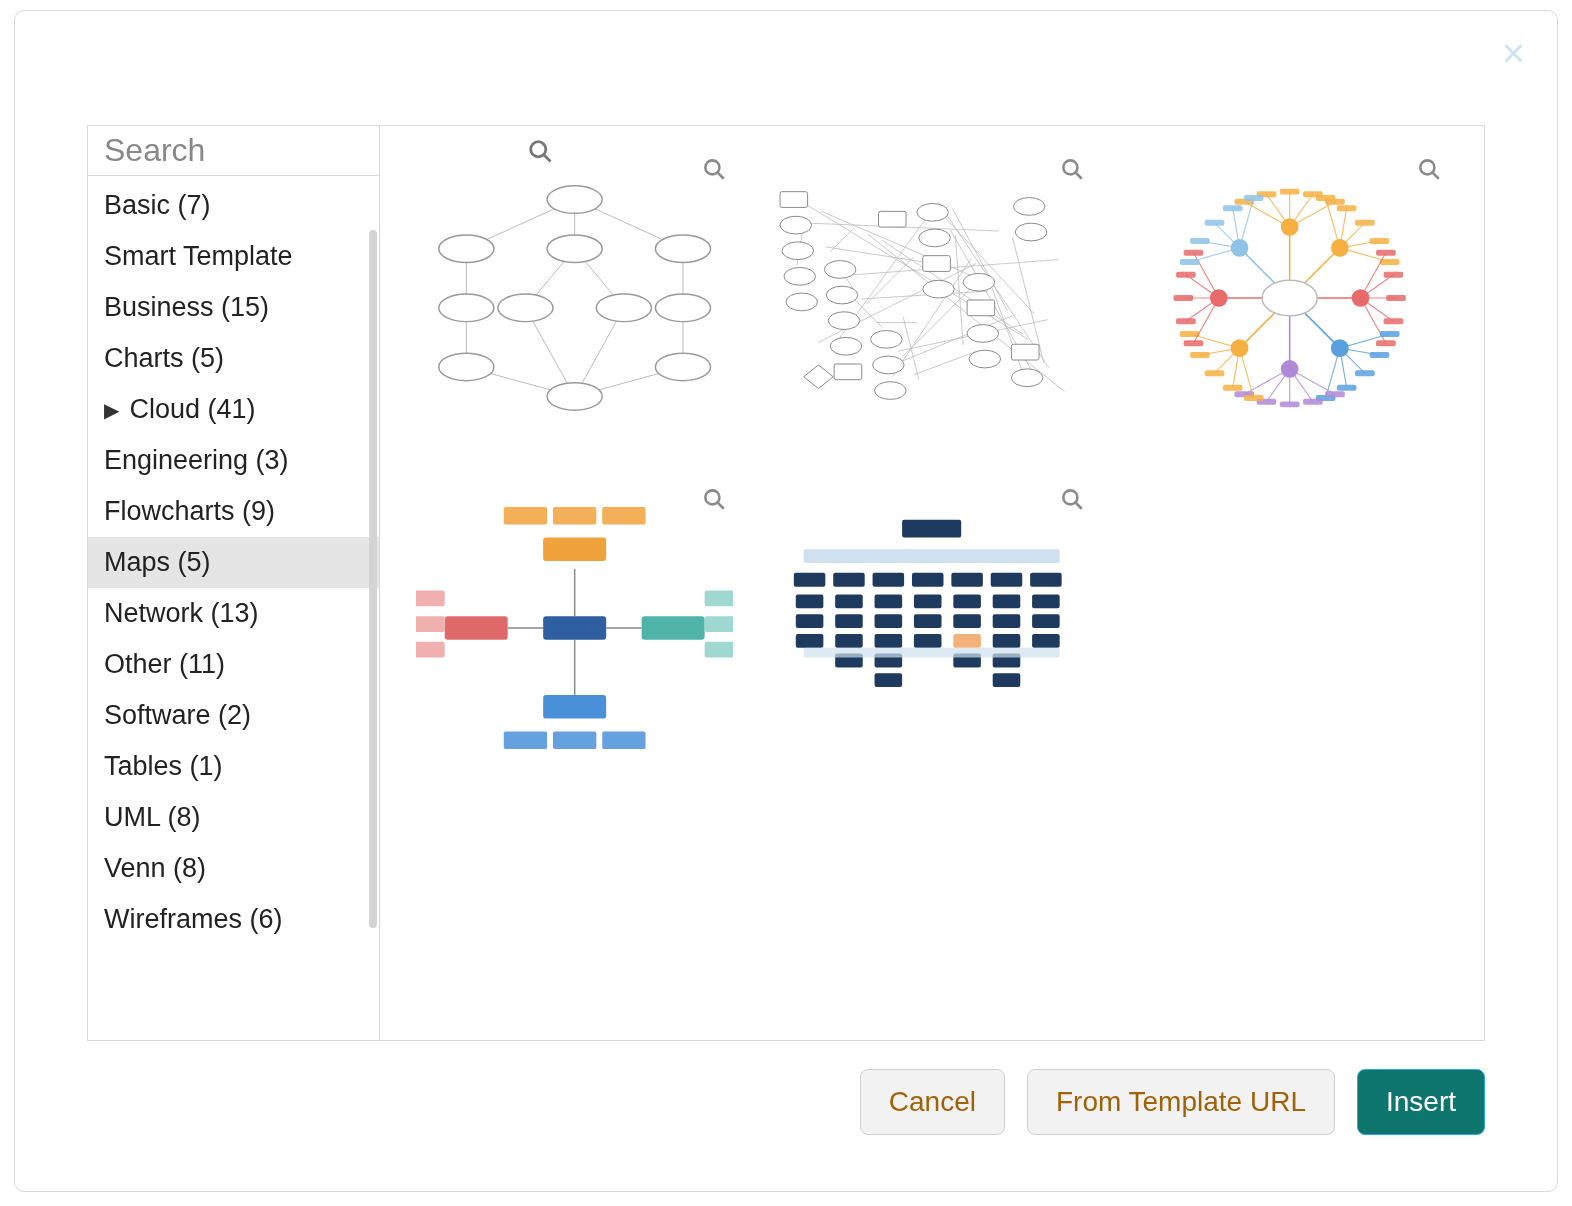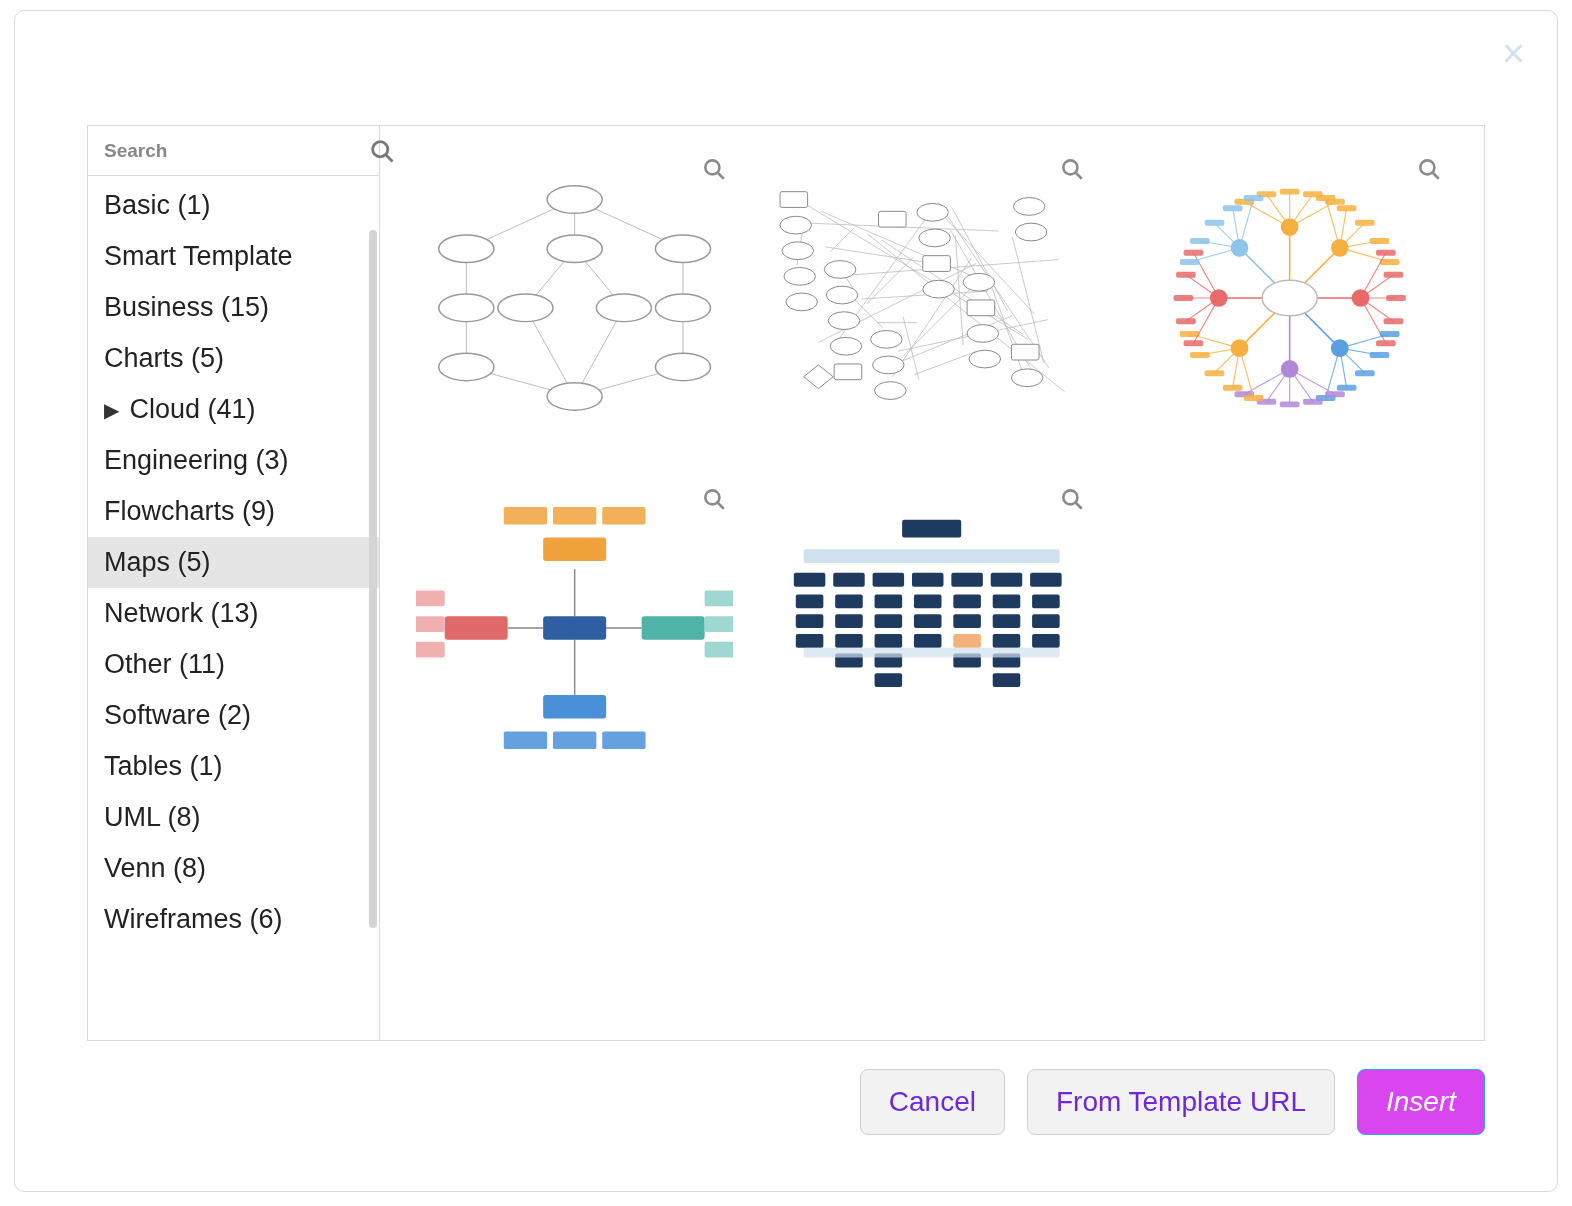--- a/index.html
+++ b/index.html
@@ -58,24 +58,23 @@
     border-bottom: 1px solid #d9d9d9;
     height: 50px;
     display: flex;
     align-items: center;
     padding: 0 10px 0 14px;
   }
   .search-input {
     flex: 1;
     border: none;
     outline: none;
-    font-size: 19px;
+    font-size: 32px;
     color: #000000;
     background: transparent;
-    font-weight: bold;
   }
   .search-input::placeholder { color: #888; }
   .search-btn {
     color: #777;
     display: flex;
     align-items: center;
     justify-content: center;
   }
 
   .cat-scroll {
@@ -164,27 +163,26 @@
     height: 66px;
     border-radius: 8px;
     font-size: 28px;
     padding: 0 28px;
     display: inline-flex;
     align-items: center;
     justify-content: center;
     cursor: pointer;
     border: 1px solid #cfcfcf;
     background: #f2f2f2;
-    color: #6d28d9;
+    color: #a16207;
   }
   .btn.primary {
-    background: #d946ef;
+    background: #0f766e;
     border-color: #29a7e6;
     color: #fff;
-    font-style: italic;
   }
 
   
   .mag { width: 28px; height: 28px; }
   .mag-sm { width: 26px; height: 26px; }
 </style>
 </head>
 <body>
 
 <div class="dialog">
@@ -200,21 +198,21 @@
           <svg class="mag" viewBox="0 0 24 24" fill="none" stroke="#777" stroke-width="2.4">
             <circle cx="10.5" cy="10.5" r="6.5"></circle>
             <line x1="15.5" y1="15.5" x2="21" y2="21"></line>
           </svg>
         </span>
       </div>
 
       <div class="cat-scroll">
         <div class="cat-list" id="cat-list">
             <div class="cat-item">
-              <span>Basic (1)</span>
+              <span>Basic (7)</span>
             </div>
             <div class="cat-item">
               <span>Smart Template</span>
             </div>
             <div class="cat-item">
               <span>Business (15)</span>
             </div>
             <div class="cat-item">
               <span>Charts (5)</span>
             </div>

